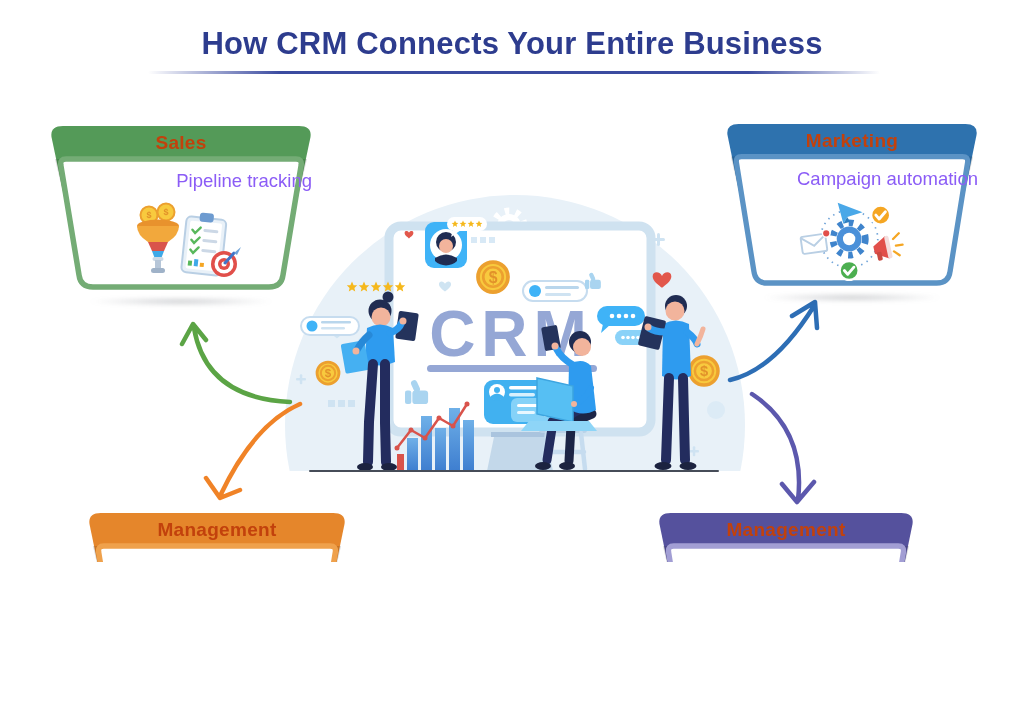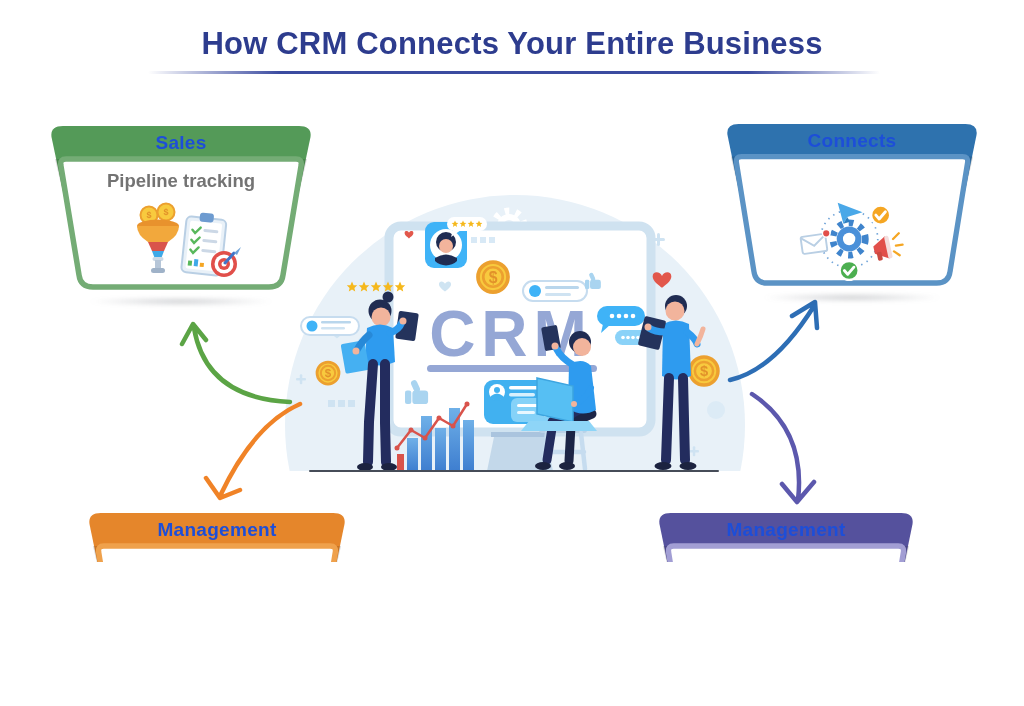--- a/index.html
+++ b/index.html
@@ -5,23 +5,23 @@
   html,body{margin:0;padding:0;background:#fff;}
   .stage{position:relative;width:1024px;height:562px;background:#ffffff;overflow:hidden;
          font-family:"Liberation Sans",sans-serif;}
   .title{position:absolute;top:26px;left:0;width:100%;text-align:center;
          font-size:31px;font-weight:800;letter-spacing:.2px;color:#2d3c8e;}
   .title-underline{position:absolute;top:71px;left:148px;width:732px;height:3px;border-radius:2px;
          background:linear-gradient(90deg,rgba(59,75,160,0) 0%,#3b4ba0 18%,#3b4ba0 82%,rgba(59,75,160,0) 100%);}
   .card{position:absolute;}
   .card-shape{position:absolute;left:0;top:0;width:100%;height:100%;}
   .card-header{position:absolute;left:0;right:0;top:0;height:33px;line-height:33px;text-align:center;
-         color:#1d4ed8;font-size:19px;font-weight:700;letter-spacing:.3px;}
-  .card-feature{position:absolute;left:0;right:0;top:44px;text-align:center;
-         color:#737373;font-size:18.5px;font-weight:700;}
+         color:#c2410c;font-size:19px;font-weight:700;letter-spacing:.3px;}
+  .card-feature{position:absolute;left:0;right:0;top:44px;text-align:right;
+         color:#8b5cf6;font-size:18.5px;font-weight:400;}
   .card-icon{position:absolute;left:0;right:0;top:74px;bottom:10px;
          display:flex;align-items:center;justify-content:center;}
   .card-shadow{position:absolute;bottom:-12px;left:14%;right:14%;height:9px;border-radius:50%;
          filter:blur(2px);
          background:radial-gradient(ellipse at center,rgba(90,95,105,.30),rgba(90,95,105,0) 70%);}
   .arrow-svg{position:absolute;overflow:visible;}
   .crm-text{font-family:"Liberation Sans",sans-serif;font-size:64px;font-weight:800;letter-spacing:6px;}
   .illu{position:absolute;left:285px;top:190px;width:460px;height:292px;}
 </style>
 </head>
@@ -316,21 +316,22 @@
     <div class="card-shadow"></div>
   </div>
 
   <div class="card" style="left:726px;top:124px;width:252px;height:166px">
     <svg class="card-shape" viewBox="0 0 262 168" preserveAspectRatio="none">
       <path d="M13 0 L249 0 Q262 0 260.5 11 L246 80 L16 80 L1.5 11 Q0 0 13 0 Z" fill="#2e72ae"></path>
       <path d="M5 33 L17 33 L27 80 L16 80 Z" fill="#000" opacity=".13"></path>
       <path d="M257 33 L245 33 L235 80 L246 80 Z" fill="#000" opacity=".13"></path>
       <path fill="#ffffff" stroke-width="5.5" d="M16 33 L246 33 Q252 33 251.2 39 L233 149 Q231.5 161 219 161 L43 161 Q30.5 161 29 149 L10.8 39 Q10 33 16 33 Z" stroke="#5b93c5"></path>
     </svg>
-    <div class="card-header">Connects</div>
+    <div class="card-header">Marketing</div>
+    <div class="card-feature">Campaign automation</div>
     <div class="card-icon">
       <svg width="128" height="84" viewBox="0 0 130 88">
         <circle cx="62" cy="44" r="30" fill="none" stroke="#6fa3d8" stroke-width="1.8" stroke-dasharray="1.5 5"></circle>
         <circle cx="62" cy="44" r="17" fill="none" stroke="#3f84cc" stroke-width="7" stroke-dasharray="5 6.3"></circle>
         <circle cx="62" cy="44" r="13" fill="#4a90d9"></circle>
         <circle cx="62" cy="44" r="6.5" fill="#ffffff"></circle>
         <g transform="rotate(-8 26 48)">
           <rect x="12" y="40" width="26" height="18" rx="2" fill="#ffffff" stroke="#b9cfe4" stroke-width="2"></rect>
           <path d="M12 41 L25 51 L38 41" stroke="#b9cfe4" stroke-width="2" fill="none"></path>
         </g>

